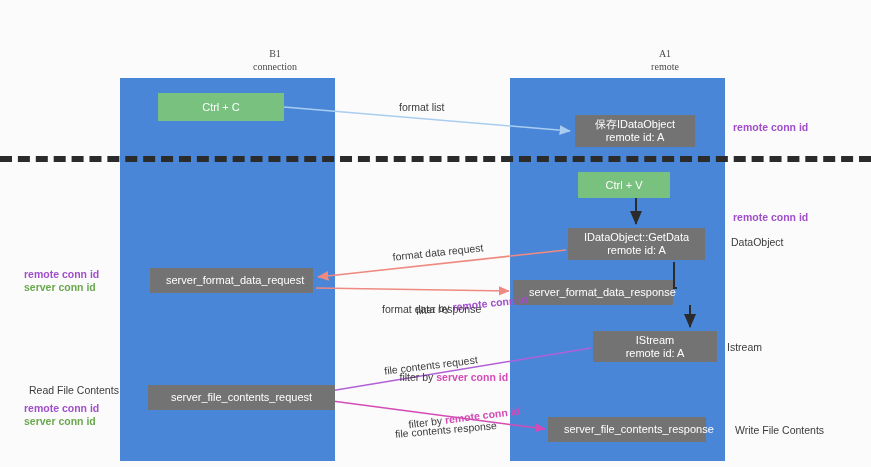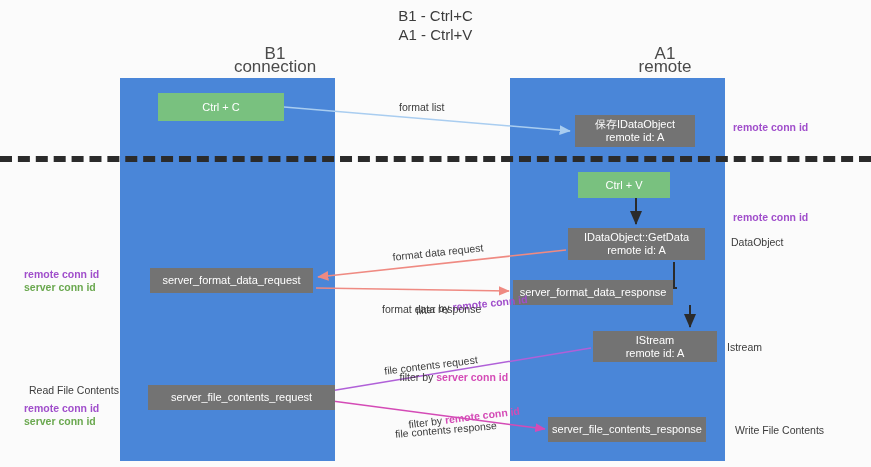--- a/index.html
+++ b/index.html
@@ -27,24 +27,25 @@
     text-align: center;
     font-size: 15px;
     color: #3c3c3c;
     line-height: 19px;
     white-space: pre;
   }
 
   
   .col-head {
     text-align: center;
-    font-size: 17px;
+    font-size: 10px;
     color: #4a4a4a;
     line-height: 13px;
     white-space: pre;
+    font-family: Liberation Serif, serif;
   }
   #head-b1 { left: 150px; top: 47px; width: 250px; }
   #head-a1 { left: 540px; top: 47px; width: 250px; }
 
   
   .lane {
     background: #4a86d8;
   }
   #lane-b1 { left: 120px; top: 78px; width: 215px; height: 383px; }
   #lane-a1 { left: 510px; top: 78px; width: 215px; height: 383px; }
@@ -54,21 +55,20 @@
     left: 0; top: 156px;
     width: 871px; height: 0;
     border-top: 6px dashed #2b2b2b;
   }
 
   
   .box {
     box-sizing: border-box;
     display: flex;
     flex-direction: column;
-    align-items: center;
     justify-content: center;
     color: #ffffff;
     font-size: 11px;
     line-height: 13px;
     text-align: center;
     white-space: pre;
     padding: 2px 16px;
   }
   .box .l2 { font-size: 11px; }
   .green { background: #79c17f; }
@@ -126,22 +126,20 @@
     left: 0; top: 0;
     width: 871px; height: 467px;
     pointer-events: none;
   }
 </style>
 </head>
 <body>
 
 <div id="stage">
 
-  <div class="abs" id="title">B1 - Ctrl+C
-A1 - Ctrl+V</div>
 
   <div class="abs col-head" id="head-b1">B1
 connection</div>
   <div class="abs col-head" id="head-a1">A1
 remote</div>
 
   <div class="abs lane" id="lane-b1"></div>
   <div class="abs lane" id="lane-a1"></div>
 
   <svg class="abs" id="wires" viewBox="0 0 871 467">

